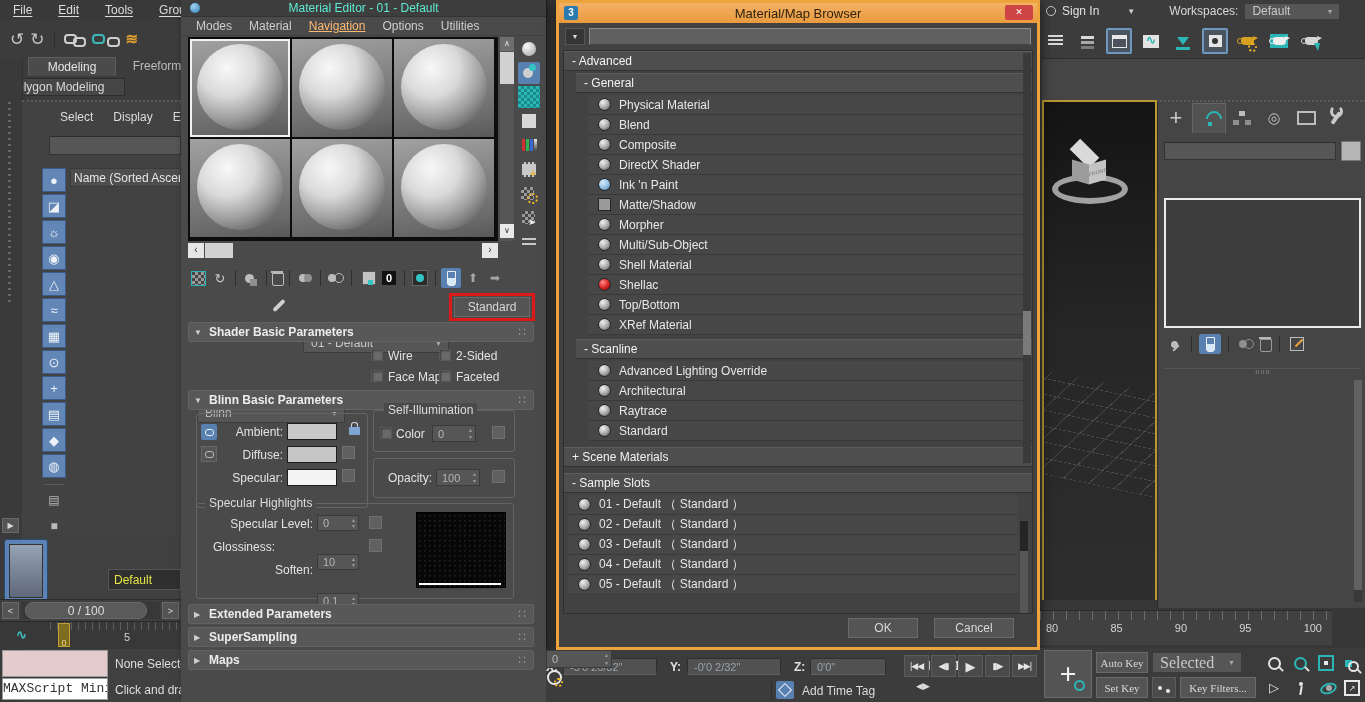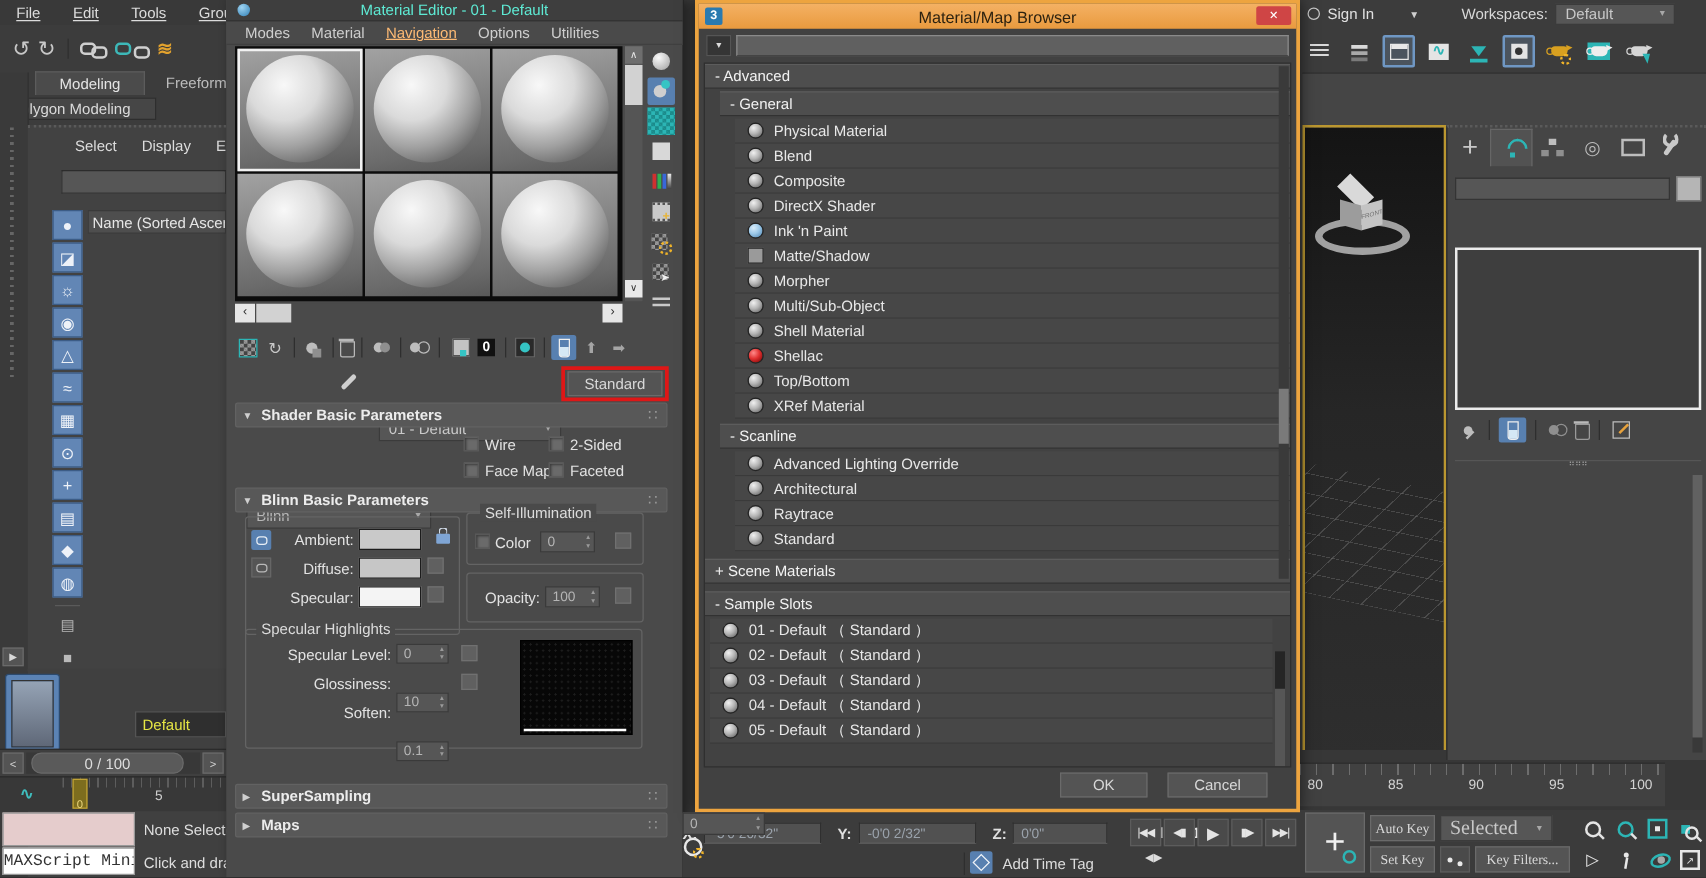--- a/index.html
+++ b/index.html
@@ -348,34 +348,35 @@
       <div class="mapbtn" style="left:118px;top:11px;"></div>
     </div>
 
     <div class="grp" style="left:15px;top:503px;width:318px;height:96px;">
       <span class="legend" style="left:8px;top:-8px;">Specular Highlights</span>
       <span class="a lbl" style="left:4px;top:13px;width:112px;text-align:right;">Specular Level:</span>
       <div class="spn a" style="left:120px;top:11px;width:42px;height:16px;">
           <span>0</span>
         </div>
       <div class="mapbtn" style="left:172px;top:12px;"></div>
-      <span class="a lbl" style="left:4px;top:36px;width:112px;text-align:right;">Glossiness:</span>
+      <span class="a lbl" style="left:16px;top:36px;width:112px;text-align:left;">Glossiness:</span>
       <div class="spn a" style="left:120px;top:34px;width:42px;height:16px;">
           <span>10</span>
         </div>
       <div class="mapbtn" style="left:172px;top:35px;"></div>
       <span class="a lbl" style="left:4px;top:59px;width:112px;text-align:right;">Soften:</span>
       <div class="spn a" style="left:120px;top:57px;width:42px;height:16px;">
           <span>0.1</span>
         </div>
       <div class="a" style="left:219px;top:8px;width:88px;height:74px;background:#070707;border:1px solid #000;background-image:radial-gradient(#1d1d1d 1px,transparent 1px);background-size:5px 5px;">
         <i style="position:absolute;left:2px;bottom:2px;width:82px;height:2px;background:#fff;"></i>
       </div>
     </div>
 
+    <div class="rollout closed" style="top:604px;">Extended Parameters</div>
     <div class="rollout closed" style="top:627px;">SuperSampling</div>
     <div class="rollout closed" style="top:650px;">Maps</div>
   </div>
 
   <div class="a row" style="left:1040px;top:0;width:325px;height:22px;background:#3c3c3c;">
     <i style="width:8px;height:8px;border:1.5px solid #c9c9c9;border-radius:50%;margin-left:6px;"></i>
     <span style="margin-left:6px;color:#e0e0e0;">Sign In</span>
     <span style="margin-left:28px;font-size:8px;color:#cfcfcf;">▼</span>
     <span style="margin-left:34px;color:#d8d8d8;">Workspaces:</span>
     <div class="dd" style="margin-left:6px;width:96px;height:17px;">

